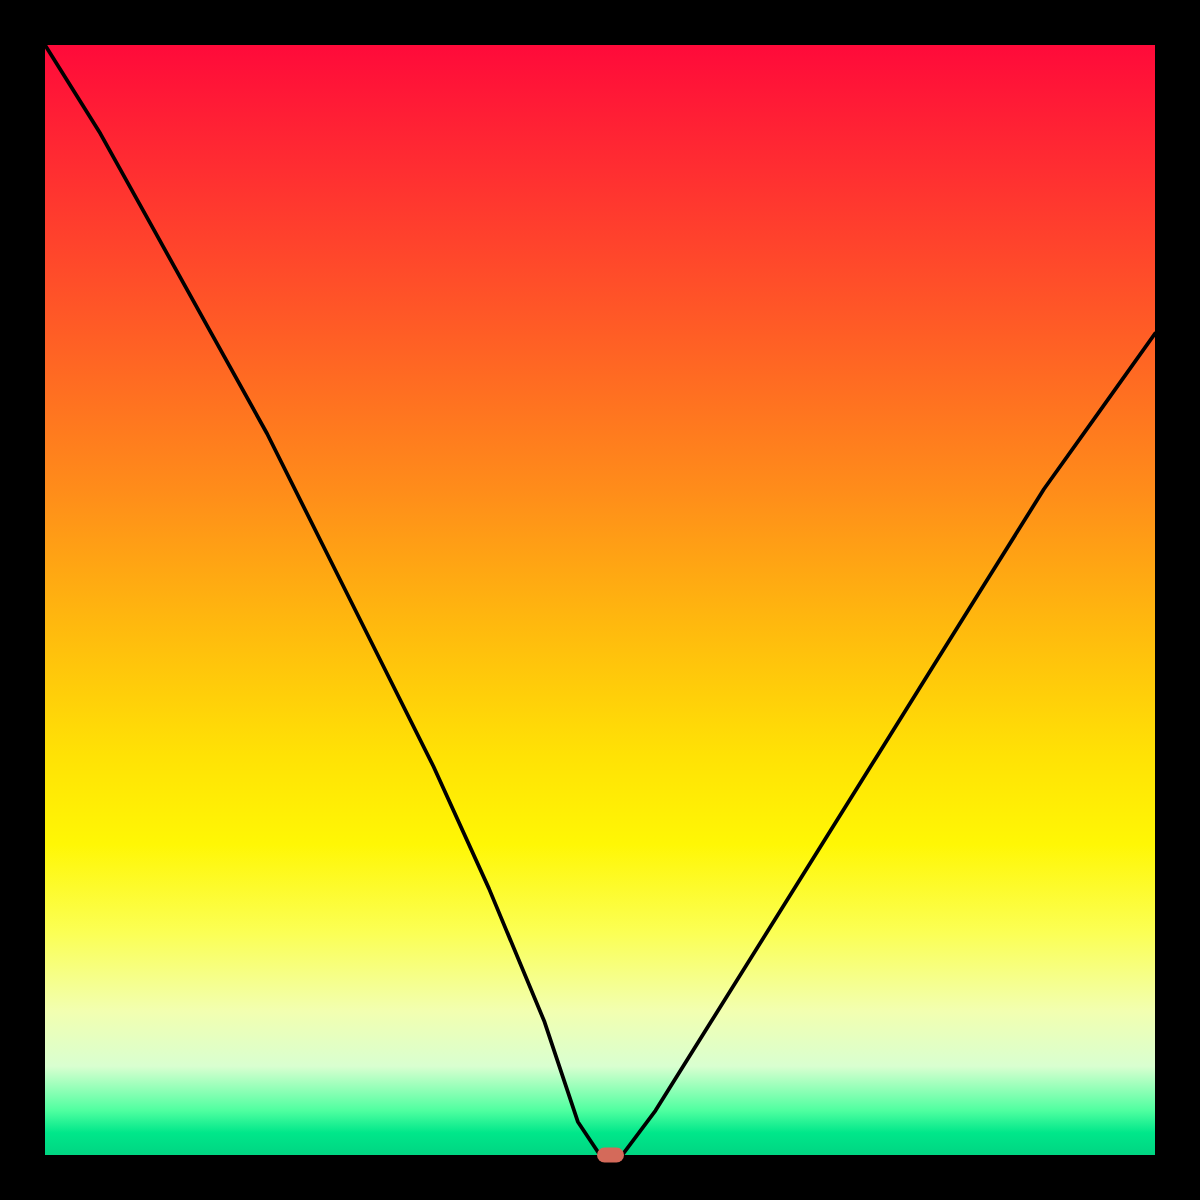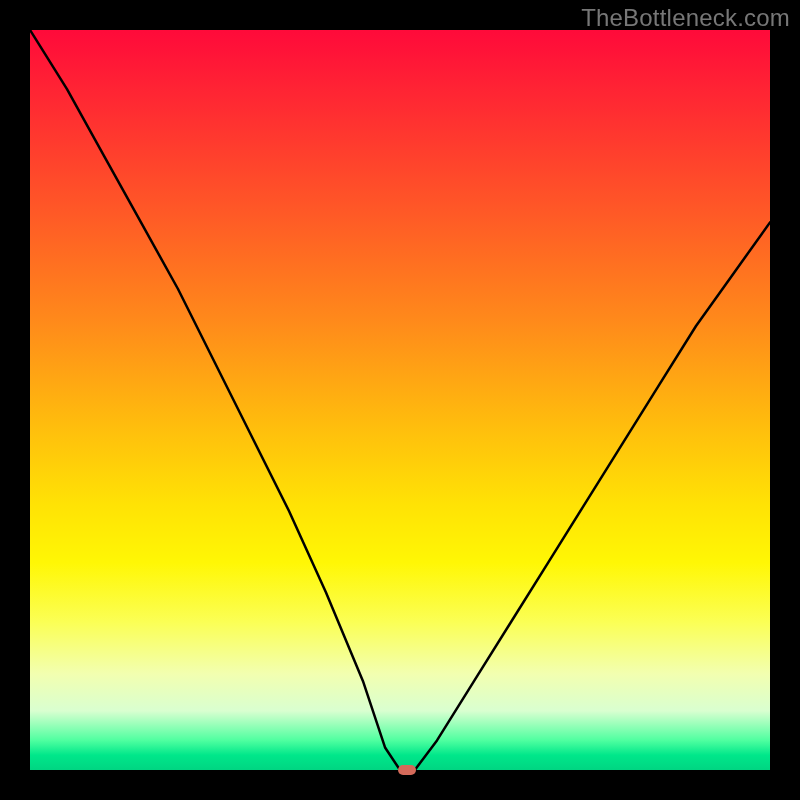--- a/index.html
+++ b/index.html
@@ -59,20 +59,19 @@
     width: 18px;
     height: 10px;
     border-radius: 5px;
     background: #d46a5a;
   }
 </style>
 </head>
 <body>
 
 <div class="frame">
-  <div class="watermark">TheBottleneck.com</div>
   <div class="plot-area">
     <svg class="curve" viewBox="0 0 740 740" preserveAspectRatio="none">
       <path id="curve-path" fill="none" stroke="#000" stroke-width="2.5" stroke-linejoin="round" stroke-linecap="round" d="M0.0 0.0 L37.0 59.2 L74.0 125.8 L111.0 192.4 L148.0 259.0 L185.0 333.0 L222.0 407.0 L259.0 481.0 L296.0 562.4 L333.0 651.2 L355.2 717.8 L370.0 740.0 L377.4 740.0 L384.8 740.0 L407.0 710.4 L444.0 651.2 L481.0 592.0 L518.0 532.8 L555.0 473.6 L592.0 414.4 L629.0 355.2 L666.0 296.0 L703.0 244.2 L740.0 192.4 "></path>
     </svg>
     <div class="marker" id="marker" style="left: 368.4px; top: 735px; background: rgb(212, 106, 90);"></div>
   </div>
 </div>
 
 </body></html>

